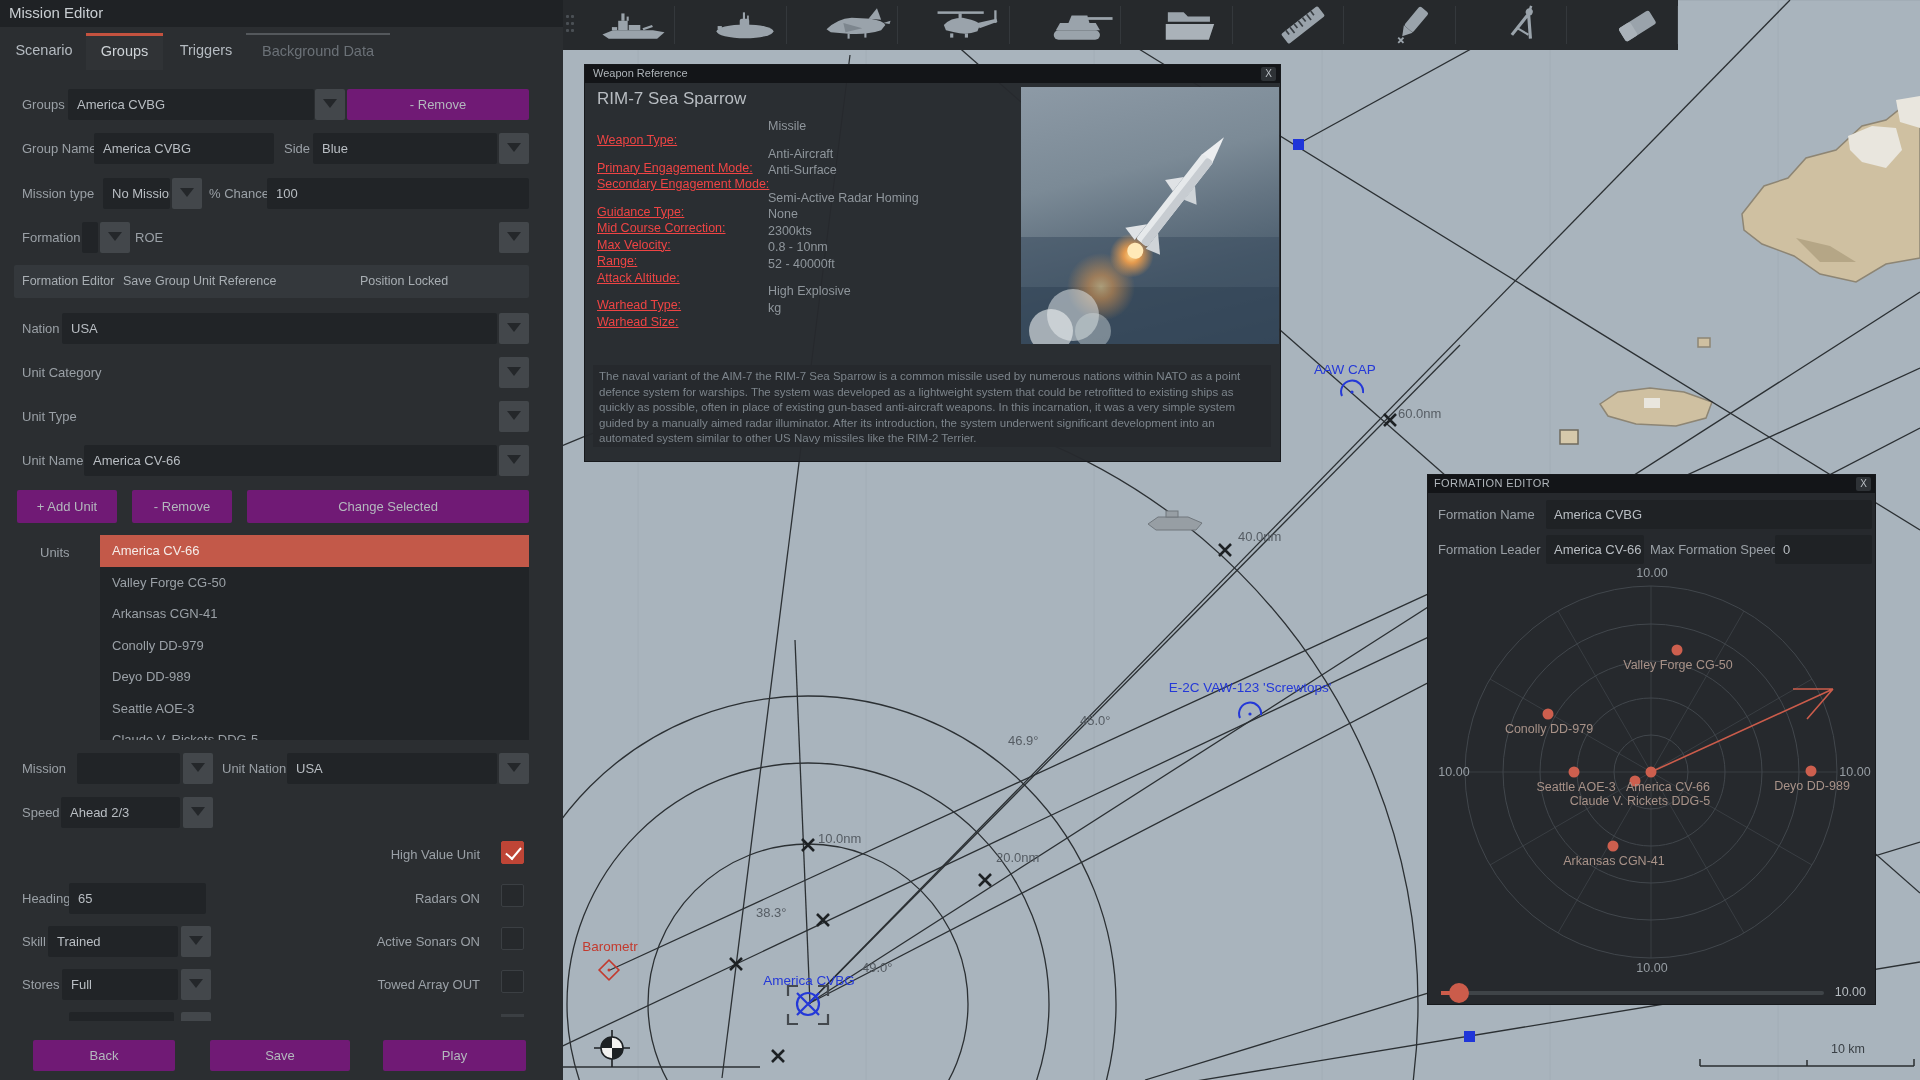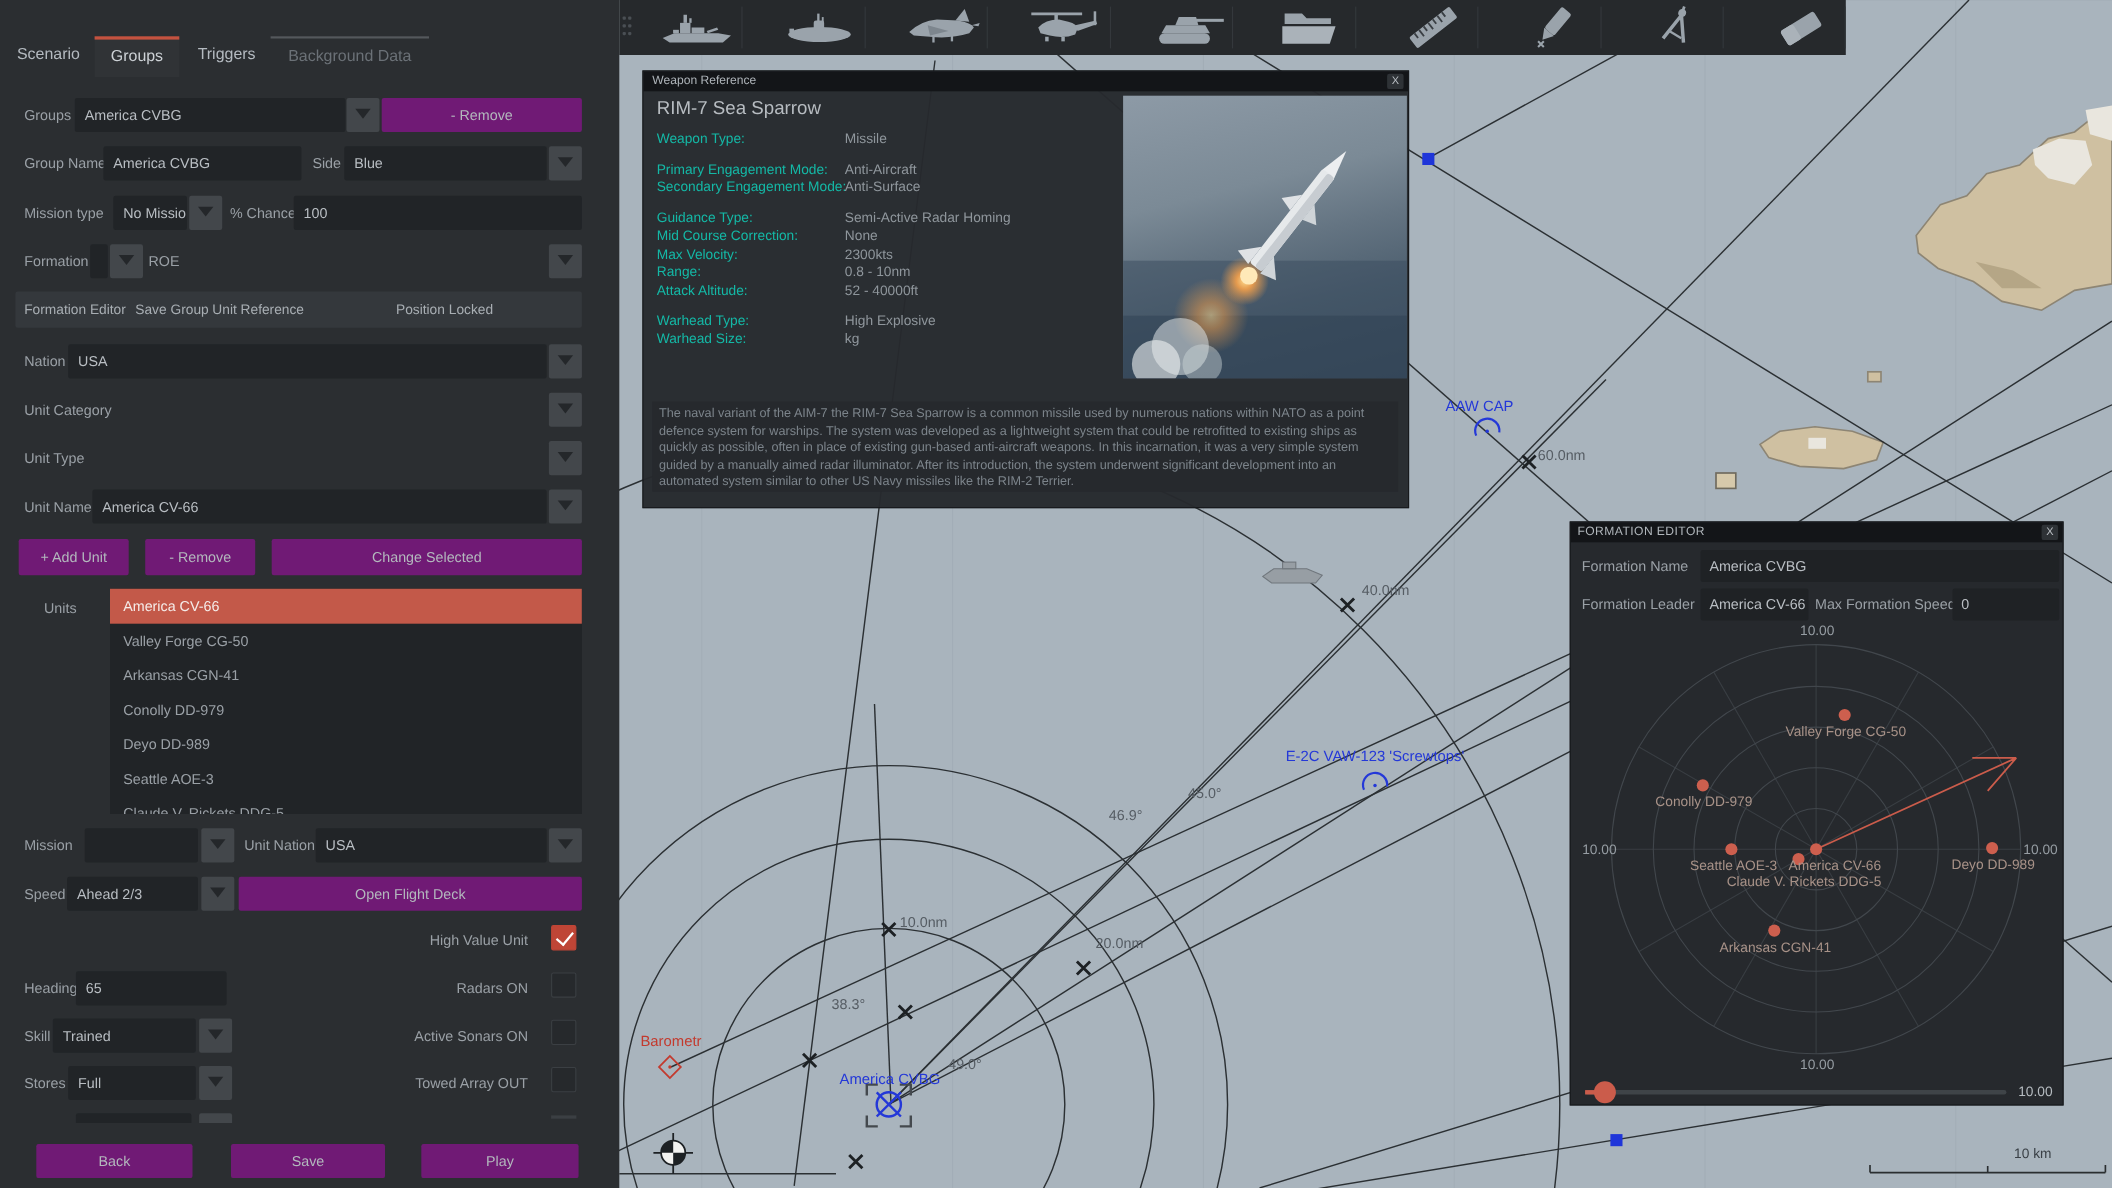--- a/index.html
+++ b/index.html
@@ -48,21 +48,21 @@
   #weapon-popup{left:584px;top:64px;width:697px;height:398px;background:rgba(38,41,45,0.97);
        border:1px solid #17191c;box-sizing:border-box;z-index:30;}
   #wp-titlebar{left:0;top:0;width:695px;height:18px;background:#131518;}
   #wp-title{left:8px;top:2px;font-size:11px;color:#aeb4b9;}
   #wp-close{right:4px;top:2px;width:15px;height:14px;background:#2e3236;color:#b9bec3;
        font-size:10px;text-align:center;line-height:14px;border-radius:2px;}
   #wp-name{left:12px;top:24px;font-size:17px;color:#b7bcc1;}
   #wp-specs{left:12px;top:54px;width:420px;}
   .spec-row{position:relative;height:16.5px;}
   .spec-row.gap{margin-top:11px;}
-  .spec-lbl{position:absolute;left:0;top:0;font-size:12.5px;color:#14b8a6;white-space:nowrap;}
+  .spec-lbl{position:absolute;left:0;top:14px;font-size:12.5px;color:#ef4444;white-space:nowrap;text-decoration:underline;}
   .spec-val{position:absolute;left:171px;top:0;font-size:12.5px;color:#8f969c;white-space:nowrap;}
   #wp-desc{left:8px;top:300px;width:678px;height:82px;background:#26292d;color:#7c848b;
        font-size:11.5px;line-height:1.35;padding:4px 6px;box-sizing:border-box;}
   #wp-photo{left:436px;top:22px;width:258px;height:257px;overflow:hidden;
        background:linear-gradient(166deg,#8d9aa6 0%,#7b8a96 34%,#647482 52%,#4d5f6f 72%,#3a4c5e 100%);}
 
   
   #formation-popup{left:1427px;top:474px;width:449px;height:531px;background:#26292d;
        border:1px solid #17191c;box-sizing:border-box;z-index:20;}
   #fe-titlebar{left:0;top:0;width:447px;height:18px;background:#131518;}
@@ -323,20 +323,23 @@
     <span class="tb-sep abs" style="left:446px"></span>
   <span class="tb-sep abs" style="left:557px"></span>
     <span class="tb-sep abs" style="left:669px"></span>
   <span class="tb-sep abs" style="left:780px"></span>
     <span class="tb-sep abs" style="left:892px"></span>
   <span class="tb-sep abs" style="left:1003px"></span>
     <span class="tb-sep abs" style="left:1114px"></span>
 </div>
 
 <div id="mission-panel" class="abs">
+  <div id="me-titlebar" class="abs">
+    <span id="me-title" class="abs">Mission Editor</span>
+  </div>
 
   <div class="tab abs" style="left:6px;width:76px">Scenario</div>
   <div class="tab active abs" style="left:86px;width:77px">Groups</div>
   <div class="tab abs" style="left:170px;width:72px">Triggers</div>
   <div class="tab dim abs" style="left:246px;width:144px">Background Data</div>
 
   <span class="lbl abs" style="left:22px;top:89px">Groups</span>
   <div class="inp abs" style="left:68px;top:89px;width:246px">America CVBG</div>
   <div class="dd abs" style="left:315px;top:89px"><span></span></div>
   <div class="btn abs" style="left:347px;top:89px;width:182px">- Remove</div>
@@ -398,21 +401,20 @@
   <span class="lbl abs" style="left:22px;top:753px">Mission</span>
   <div class="inp abs" style="left:77px;top:753px;width:103px"></div>
   <div class="dd abs" style="left:183px;top:753px"></div>
   <span class="lbl abs" style="left:222px;top:753px">Unit Nation</span>
   <div class="inp abs" style="left:287px;top:753px;width:210px">USA</div>
   <div class="dd abs" style="left:499px;top:753px"></div>
 
   <span class="lbl abs" style="left:22px;top:797px">Speed</span>
   <div class="inp abs" style="left:61px;top:797px;width:119px">Ahead 2/3</div>
   <div class="dd abs" style="left:183px;top:797px"></div>
-  <div class="btn abs" style="left:217px;top:797px;width:312px">Open Flight Deck</div>
 
   <span class="rlab abs" style="left:280px;top:843px;width:200px">High Value Unit</span>
   <div class="chk on abs" style="left:501px;top:841px"></div>
 
   <span class="lbl abs" style="left:22px;top:883px">Heading</span>
   <div class="inp abs" style="left:69px;top:883px;width:137px">65</div>
   <span class="rlab abs" style="left:280px;top:887px;width:200px">Radars ON</span>
   <div class="chk abs" style="left:501px;top:884px"></div>
 
   <span class="lbl abs" style="left:22px;top:926px">Skill</span>

